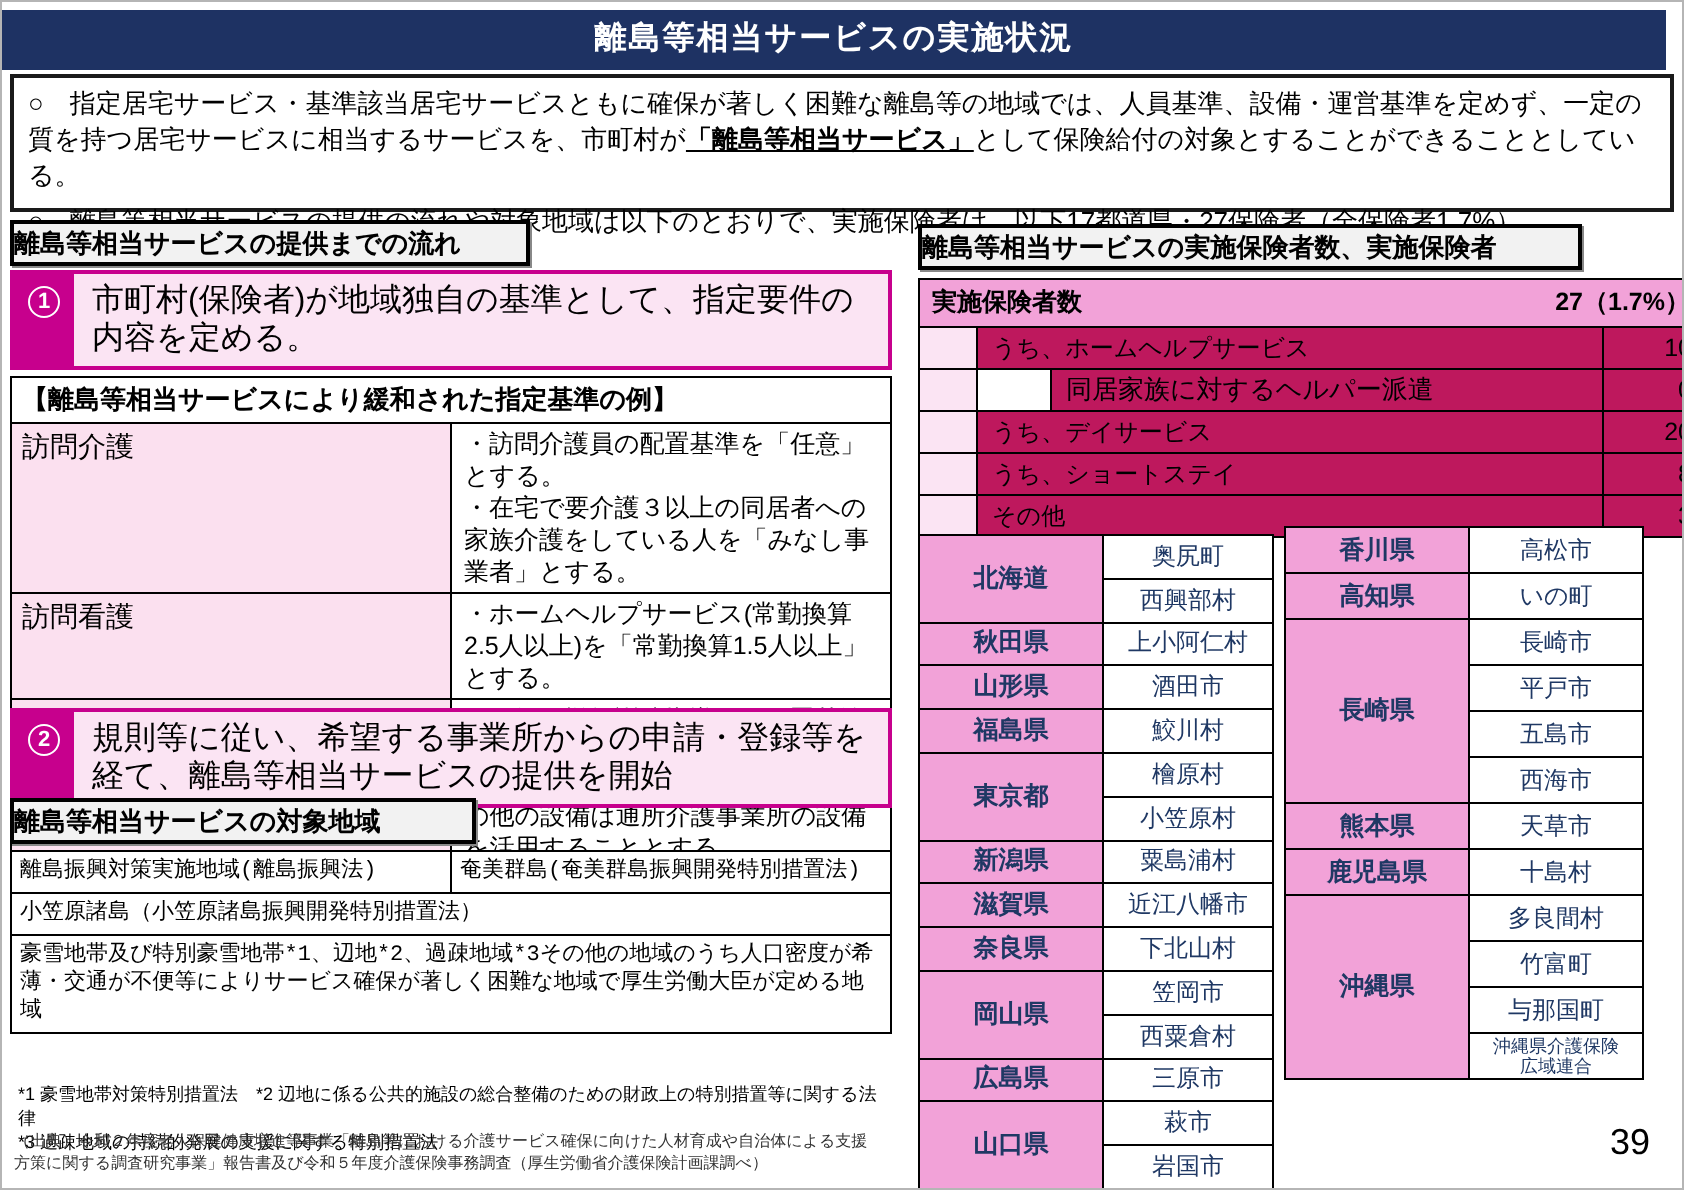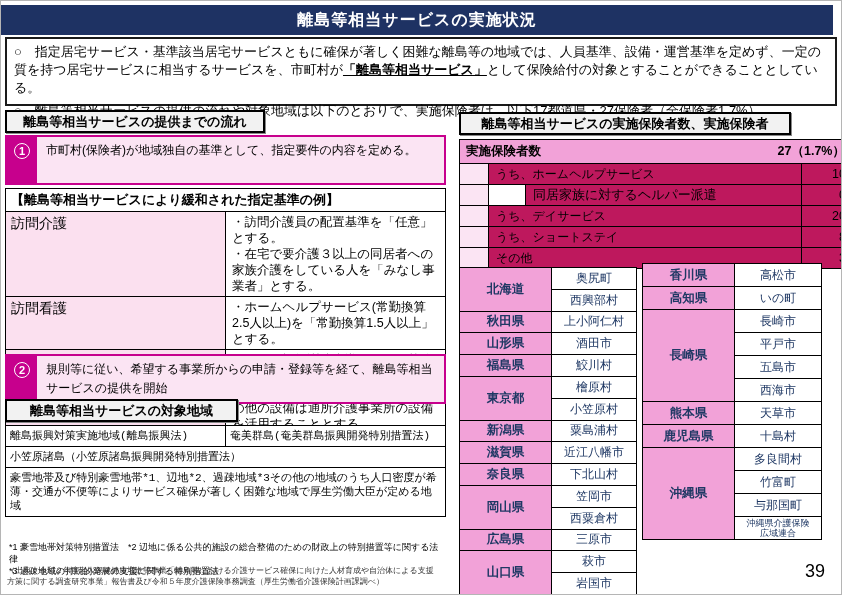--- a/index.html
+++ b/index.html
@@ -19,21 +19,21 @@
   
   .intro-box {
     position:absolute; left:4px; top:36px; width:832px; height:69px;
     border:2px solid #1a1a1a; padding:4px 7px; font-size:13px; line-height:18px;
   }
   .intro-box p + p { margin-top:5px; }
   .em { font-weight:bold; text-decoration:underline; }
   
   .sec-hdr {
     position:absolute; height:23px; border:2px solid #000; background:#f2f2f2;
-    font-size:13px; font-weight:bold; text-align:center; line-height:19px;
+    font-size:13px; font-weight:bold; text-align:left; line-height:19px;
     box-shadow:1px 1px 0 #888;
   }
   .hdr-flow { left:4px; top:109px; width:260px; }
   .hdr-area { left:4px; top:398px; width:233px; }
   .hdr-ins  { left:458px; top:111px; width:332px; }
   
   .step-box {
     position:absolute; left:4px; width:441px; display:flex;
     border:2px solid #c7008d; background:#fbe4f3;
   }
@@ -41,21 +41,21 @@
   .step2 { top:353px; min-height:42px; }
   .step-num {
     flex:0 0 30px; background:#c7008d; display:flex; align-items:flex-start;
     justify-content:center; padding-top:6px;
   }
   .circle-num {
     display:inline-flex; width:16px; height:16px; border:1.5px solid #fff;
     border-radius:50%; color:#fff; font-size:11px; font-weight:bold;
     align-items:center; justify-content:center; line-height:1;
   }
-  .step-text { flex:1; padding:4px 9px; font-size:12px; line-height:19px; }
+  .step-text { flex:1; padding:4px 9px; font-size:16px; line-height:19px; }
   
   .ex-table {
     position:absolute; left:4px; top:187px; width:441px;
     border-collapse:collapse; table-layout:fixed;
   }
   .ex-table td { border:1px solid #000; vertical-align:top; }
   .ex-table .ex-hdr td {
     font-size:13px; font-weight:bold; padding:2px 5px; background:#fff;
   }
   .ex-table .lbl {

